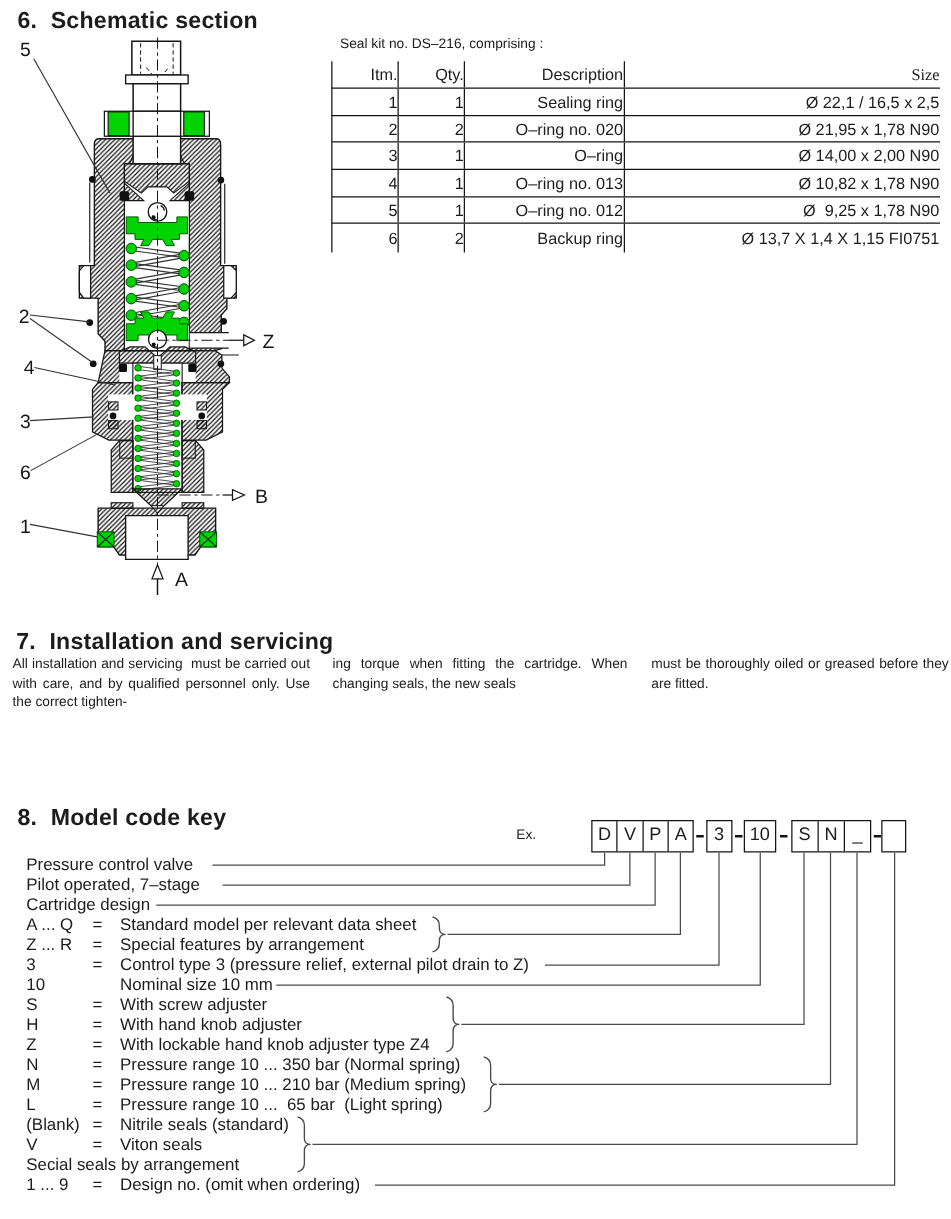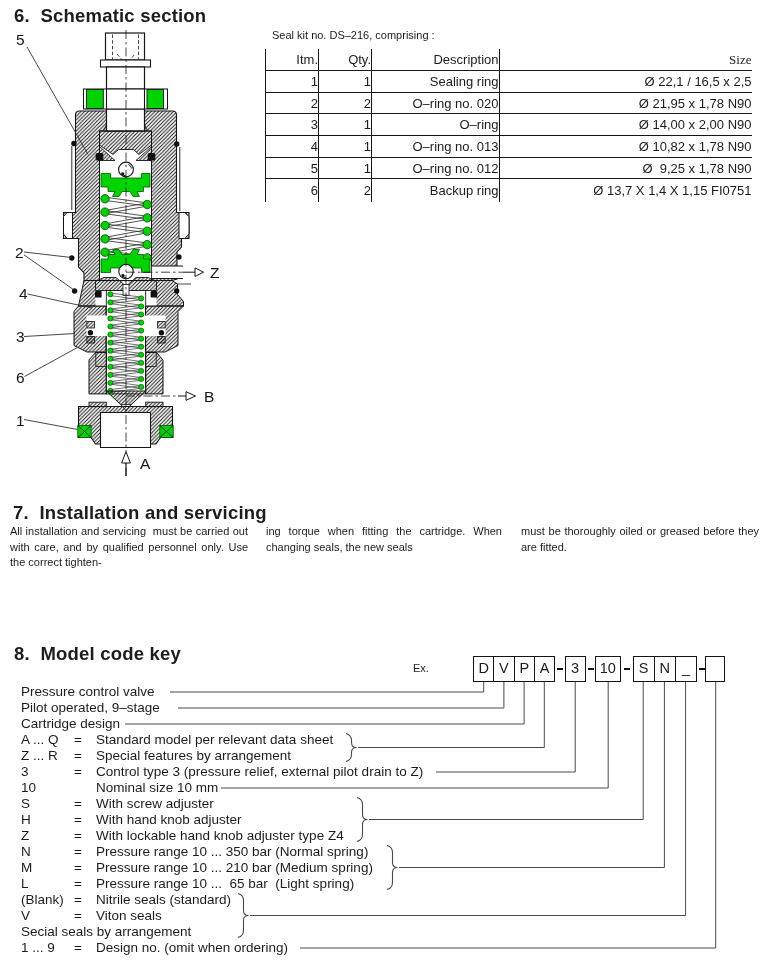--- a/index.html
+++ b/index.html
@@ -316,21 +316,21 @@
 </div>
 <div class="abs dash" style="left:699px;top:668.3px;"></div>
 <div class="abs" style="left:705px;top:656px;display:flex;border:1.2px solid #141414;background:#fff;">
 <div class="cell" style="width:18.4px;"></div>
 </div>
 
 <div class="mrow" style="top:684px;">
     <span class="lab">Pressure control valve</span>
   </div>
 <div class="mrow" style="top:700px;">
-    <span class="lab">Pilot operated, 9–stage</span>
+    <span class="lab">Pilot operated, 7–stage</span>
   </div>
 <div class="mrow" style="top:716px;">
     <span class="lab">Cartridge design</span>
   </div>
 <div class="mrow" style="top:732px;">
     <span class="lab">A ... Q</span>
     <span class="eq">=</span>
     <span class="des">Standard model per relevant data sheet</span>
   </div>
 <div class="mrow" style="top:748px;">

